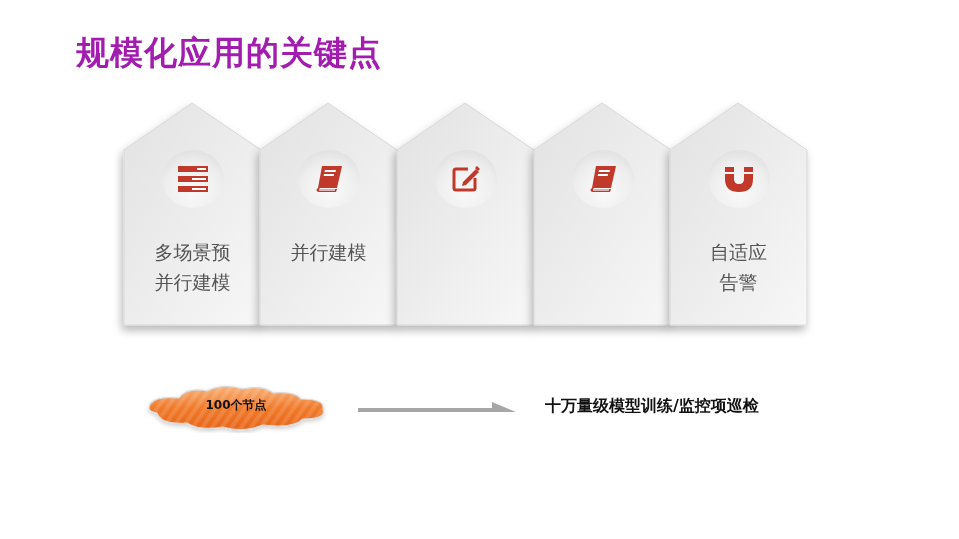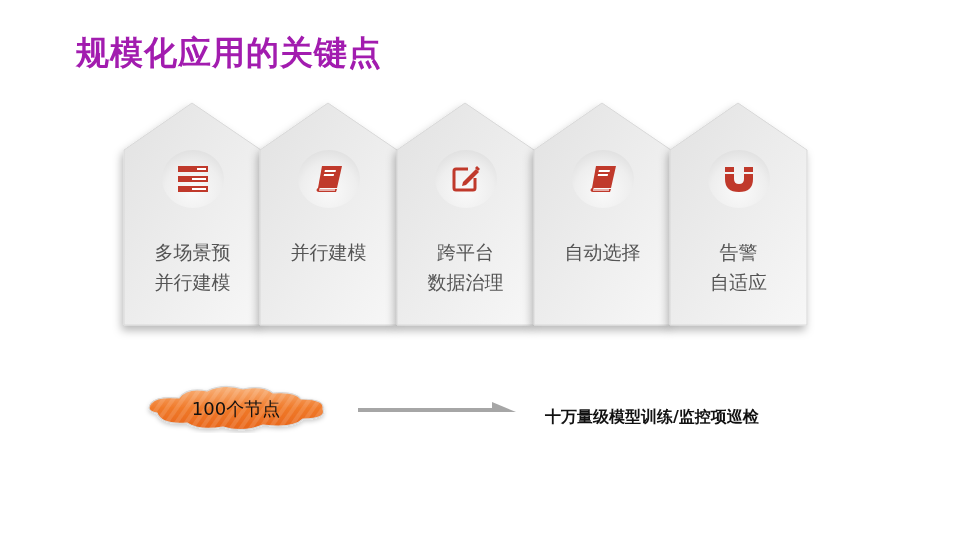--- a/index.html
+++ b/index.html
@@ -19,25 +19,25 @@
     background: radial-gradient(circle at 50% 70%, #fafafa 0%, #eeeeee 55%, #d6d6d6 100%);
     display:flex; align-items:center; justify-content:center;
   }
   .card-label {
     position:absolute; left:0; width:137px; top:134px; text-align:center;
     font-size:19px; font-weight:normal; color:#555; line-height:30px;
   }
   .cloud { position:absolute; left:143px; top:383px; width:186px; height:50px; }
   .cloud-label {
     position:absolute; left:143px; top:397px; width:186px; text-align:center;
-    font-size:18px; font-weight:normal; color:#111;
+    font-size:12px; font-weight:bold; color:#111;
   }
   .arrow { position:absolute; left:356px; top:400px; }
   .result-label {
-    position:absolute; left:545px; top:396px; font-size:16px; font-weight:bold; color:#111;margin-top:11px;
+    position:absolute; left:545px; top:396px; font-size:16px; font-weight:bold; color:#111;
   }
 </style>
 </head>
 <body>
 
 <div class="title">规模化应用的关键点</div>
 
 <div class="cards">
 
   <div class="card" style="left:124px;">
@@ -91,58 +91,53 @@
     <svg class="shape" width="137" height="222">
       <polygon points="0,47 68,0 137,47 137,222 0,222" fill="url(#g1)" stroke="#d8d8d8" stroke-width="1" filter="url(#sh)"></polygon>
     </svg>
     <div class="icon-circle">
       <svg width="30" height="28" viewBox="0 0 30 28">
         <path d="M17 4 H5 Q3 4 3 6 V23 Q3 25 5 25 H22 Q24 25 24 23 V13" fill="none" stroke="#c0392b" stroke-width="3"></path>
         <path d="M12 17 L25 4 L28 7 L15 20 L11 21 Z" fill="#c0392b"></path>
         <path d="M24 3 L26 1 L29 4 L27 6 Z" fill="#c0392b"></path>
       </svg>
     </div>
-    <div class="card-label">
-      <div>跨平台</div>
-      <div>数据治理</div>
-    </div>
   </div>
 
   <div class="card" style="left:534px;">
     <svg class="shape" width="137" height="222">
       <polygon points="0,47 68,0 137,47 137,222 0,222" fill="url(#g1)" stroke="#d8d8d8" stroke-width="1" filter="url(#sh)"></polygon>
     </svg>
     <div class="icon-circle">
       <svg width="28" height="28" viewBox="0 0 28 28">
         <path d="M7 1 H27 L22 23 H3 Z" fill="#c0392b"></path>
         <path d="M3 23 C1 24 1 27 4 27 H21 L22 24 H5 C4 24 4 23 5 23" fill="#c0392b"></path>
         <rect x="11" y="5" width="11" height="2" fill="#fff" transform="skewX(-12)"></rect>
         <rect x="11" y="9" width="10" height="2" fill="#fff" transform="skewX(-12)"></rect>
         <path d="M4 25 H20" stroke="#fff" stroke-width="1.2"></path>
       </svg>
     </div>
     <div class="card-label">
-      <div>自动选择</div>
     </div>
   </div>
 
   <div class="card" style="left:670px;">
     <svg class="shape" width="137" height="222">
       <polygon points="0,47 68,0 137,47 137,222 0,222" fill="url(#g1)" stroke="#d8d8d8" stroke-width="1" filter="url(#sh)"></polygon>
     </svg>
     <div class="icon-circle">
       <svg width="30" height="28" viewBox="0 0 30 28">
         <path d="M1 2 H10 V14 Q10 19 15 19 Q20 19 20 14 V2 H29 V14 Q29 27 15 27 Q1 27 1 14 Z" fill="#c0392b"></path>
         <rect x="1" y="7" width="9" height="2" fill="#f2f2f2"></rect>
         <rect x="20" y="7" width="9" height="2" fill="#f2f2f2"></rect>
       </svg>
     </div>
     <div class="card-label">
+      <div>自适应</div>
       <div>告警</div>
-      <div>自适应</div>
     </div>
   </div>
 </div>
 
 <svg class="cloud" width="186" height="50" viewBox="0 0 186 50">
   <defs>
     <linearGradient id="cg" x1="0" y1="0" x2="0" y2="1">
       <stop offset="0" stop-color="#f9b27a"></stop>
       <stop offset="0.5" stop-color="#f07a2a"></stop>
       <stop offset="1" stop-color="#e8651a"></stop>

